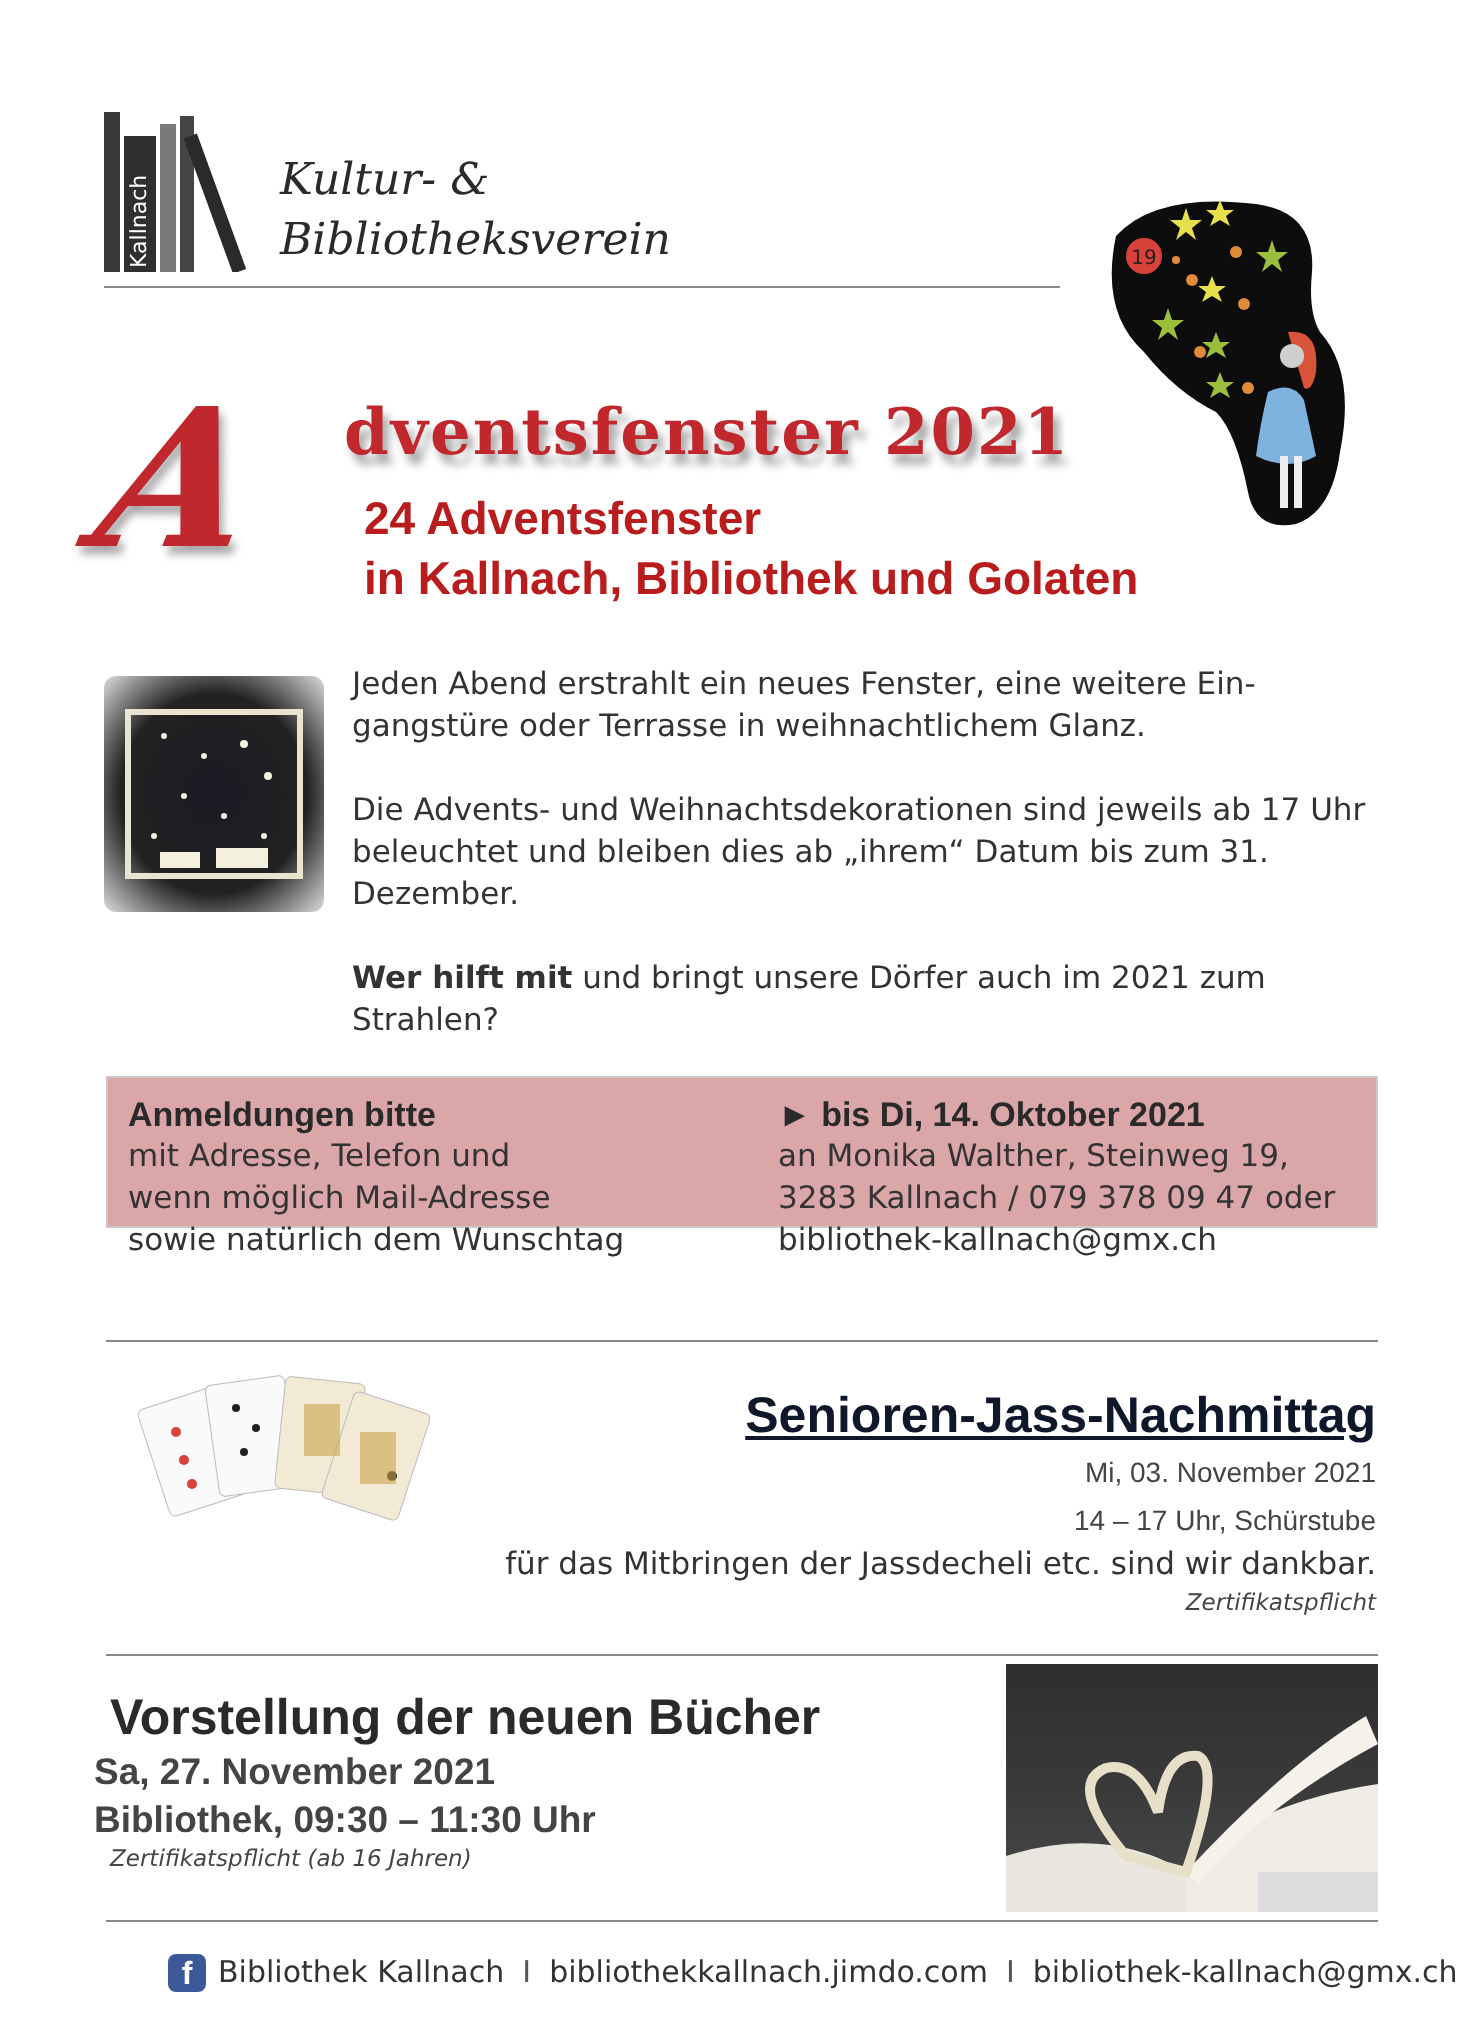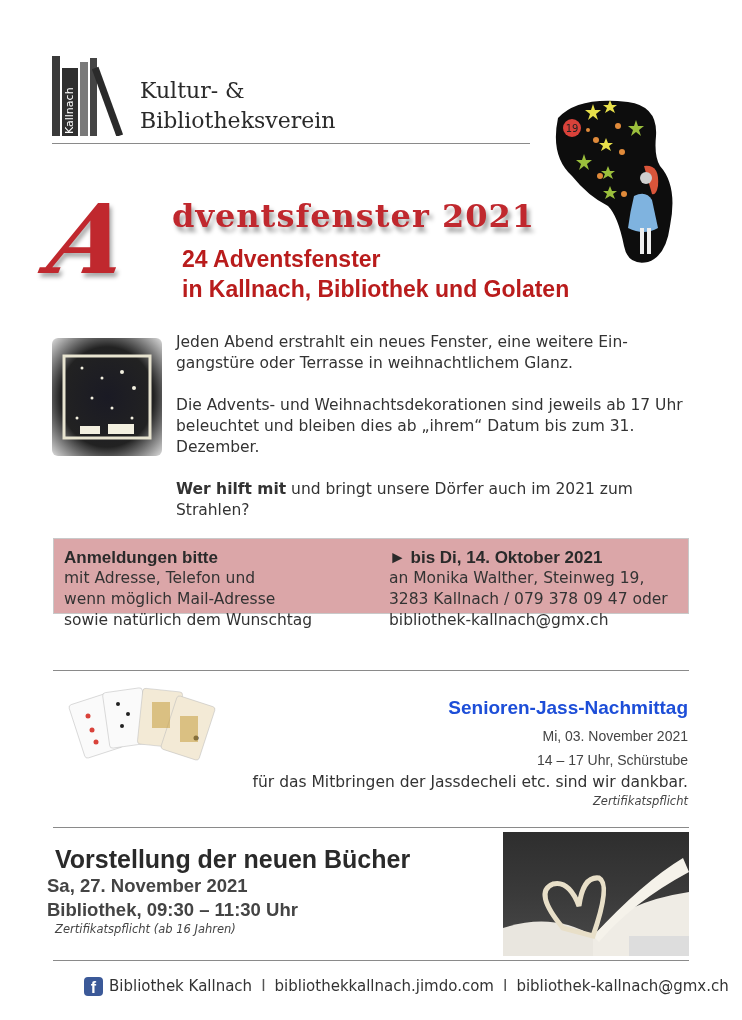--- a/index.html
+++ b/index.html
@@ -1,21 +1,21 @@
 <!DOCTYPE html>
 <html><head>
 <meta charset="utf-8">
 <style>
   html, body { margin: 0; padding: 0; background: #ffffff; }
   body { width: 742px; height: 1020px; position: relative; overflow: hidden; font-family: "DejaVu Sans", sans-serif; color: #2b2b2b; }
   .abs { position: absolute; }
 
   
   .logo { left: 52px; top: 56px; width: 80px; height: 80px; }
-  .logo-title { left: 140px; top: 76px; font-family: "DejaVu Serif", serif; font-size: 22px; line-height: 30px; color: #2a2a2a; }
+  .logo-title { left: 140px; top: 76px; font-family: "DejaVu Serif", serif; font-size: 22px; line-height: 30px; color: #2a2a2a; font-style: italic; }
   .hr { position: absolute; height: 1px; background: #8a8a8a; }
 
   
   .advent-big-a { left: 52px; top: 192px; font-family: "DejaVu Serif", serif; font-style: italic; font-weight: bold; font-size: 96px; line-height: 96px; color: #c0282e; text-shadow: 3px 4px 4px rgba(0,0,0,0.35); transform: skewX(-12deg); }
   .advent-rest { left: 172px; top: 196px; font-family: "DejaVu Serif", serif; font-weight: bold; font-size: 32px; line-height: 40px; color: #c0282e; text-shadow: 3px 5px 4px rgba(0,0,0,0.35); letter-spacing: 1px; }
   .subhead { left: 182px; top: 244px; font-family: "Liberation Sans", sans-serif; font-weight: bold; font-size: 23px; line-height: 30px; color: #b91c1c; }
 
   
   .girl { left: 548px; top: 96px; width: 134px; height: 170px; }
 
@@ -25,21 +25,21 @@
   .intro p { margin: 0 0 21px 0; }
 
   
   .signup { left: 53px; top: 538px; width: 636px; height: 76px; background: #dba6a8; border: 1px solid #c9c9c9; box-sizing: border-box; }
   .col { position: absolute; top: 8px; font-size: 15.5px; line-height: 21px; color: #333; }
   .col .head { font-family: "Liberation Sans", sans-serif; font-weight: bold; font-size: 17px; color: #2a2a2a; }
 
   
   .cards { left: 68px; top: 686px; width: 170px; height: 80px; }
   .jass { right: 54px; top: 692px; text-align: right; }
-  .jass-title { font-family: "Liberation Sans", sans-serif; font-weight: bold; font-size: 19px; line-height: 32px; color: #1d4ed8; }
+  .jass-title { font-family: "Liberation Sans", sans-serif; font-weight: bold; font-size: 25px; line-height: 32px; color: #0f172a; text-decoration: underline; }
   .jass-line { font-family: "Liberation Sans", sans-serif; font-weight: normal; font-size: 14px; line-height: 24px; color: #444; }
   .jass-note { font-size: 15.5px; line-height: 21px; color: #333; }
   .jass-cert { font-style: italic; font-size: 11.5px; line-height: 16px; color: #444; }
 
   
   .books-title { left: 55px; top: 843px; font-family: "Liberation Sans", sans-serif; font-weight: bold; font-size: 25px; line-height: 32px; color: #2a2a2a; }
   .books-line { font-family: Liberation Sans, sans-serif; font-weight: bold; font-size: 18.5px; line-height: 24px; color: #444; position: absolute; left: 47px; }
   .books-cert { position: absolute; left: 55px; top: 921px; font-style: italic; font-size: 11.5px; line-height: 16px; color: #444; }
   .book-photo { left: 503px; top: 832px; width: 186px; height: 124px; background: linear-gradient(180deg, #2e2e2e 0%, #3a3a3a 50%, #4a4a4a 100%); overflow: hidden; }
 

